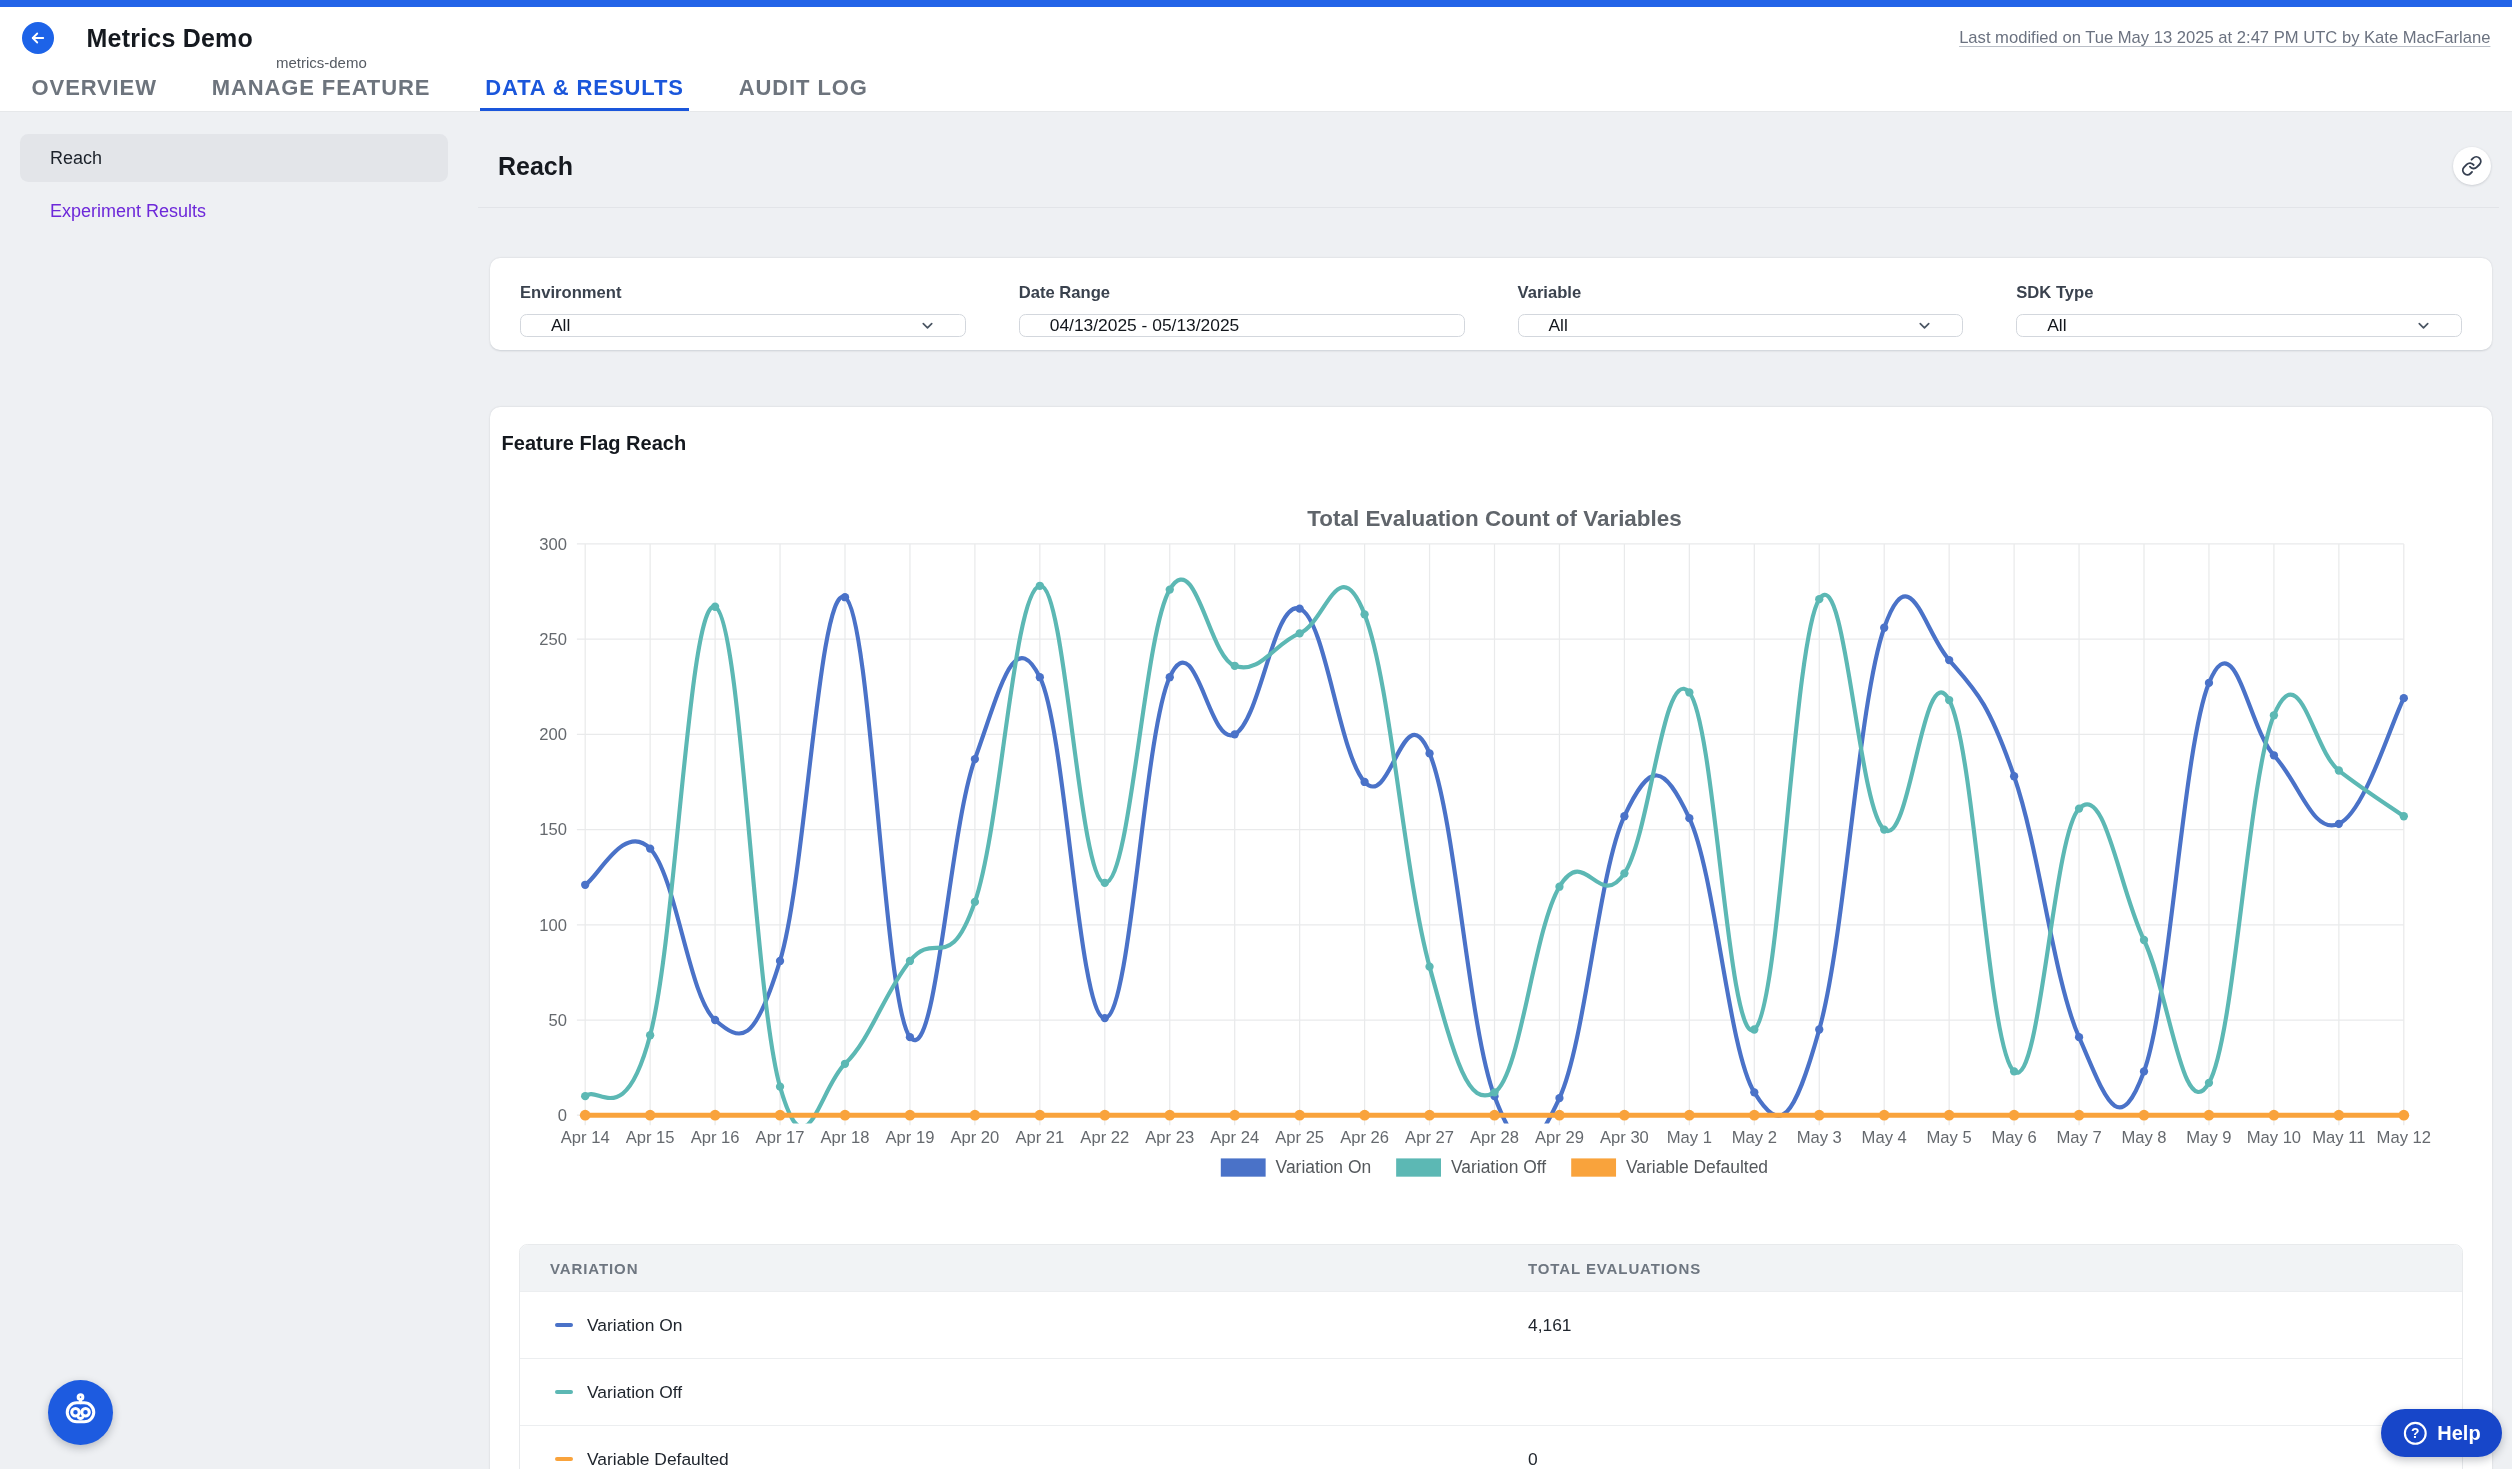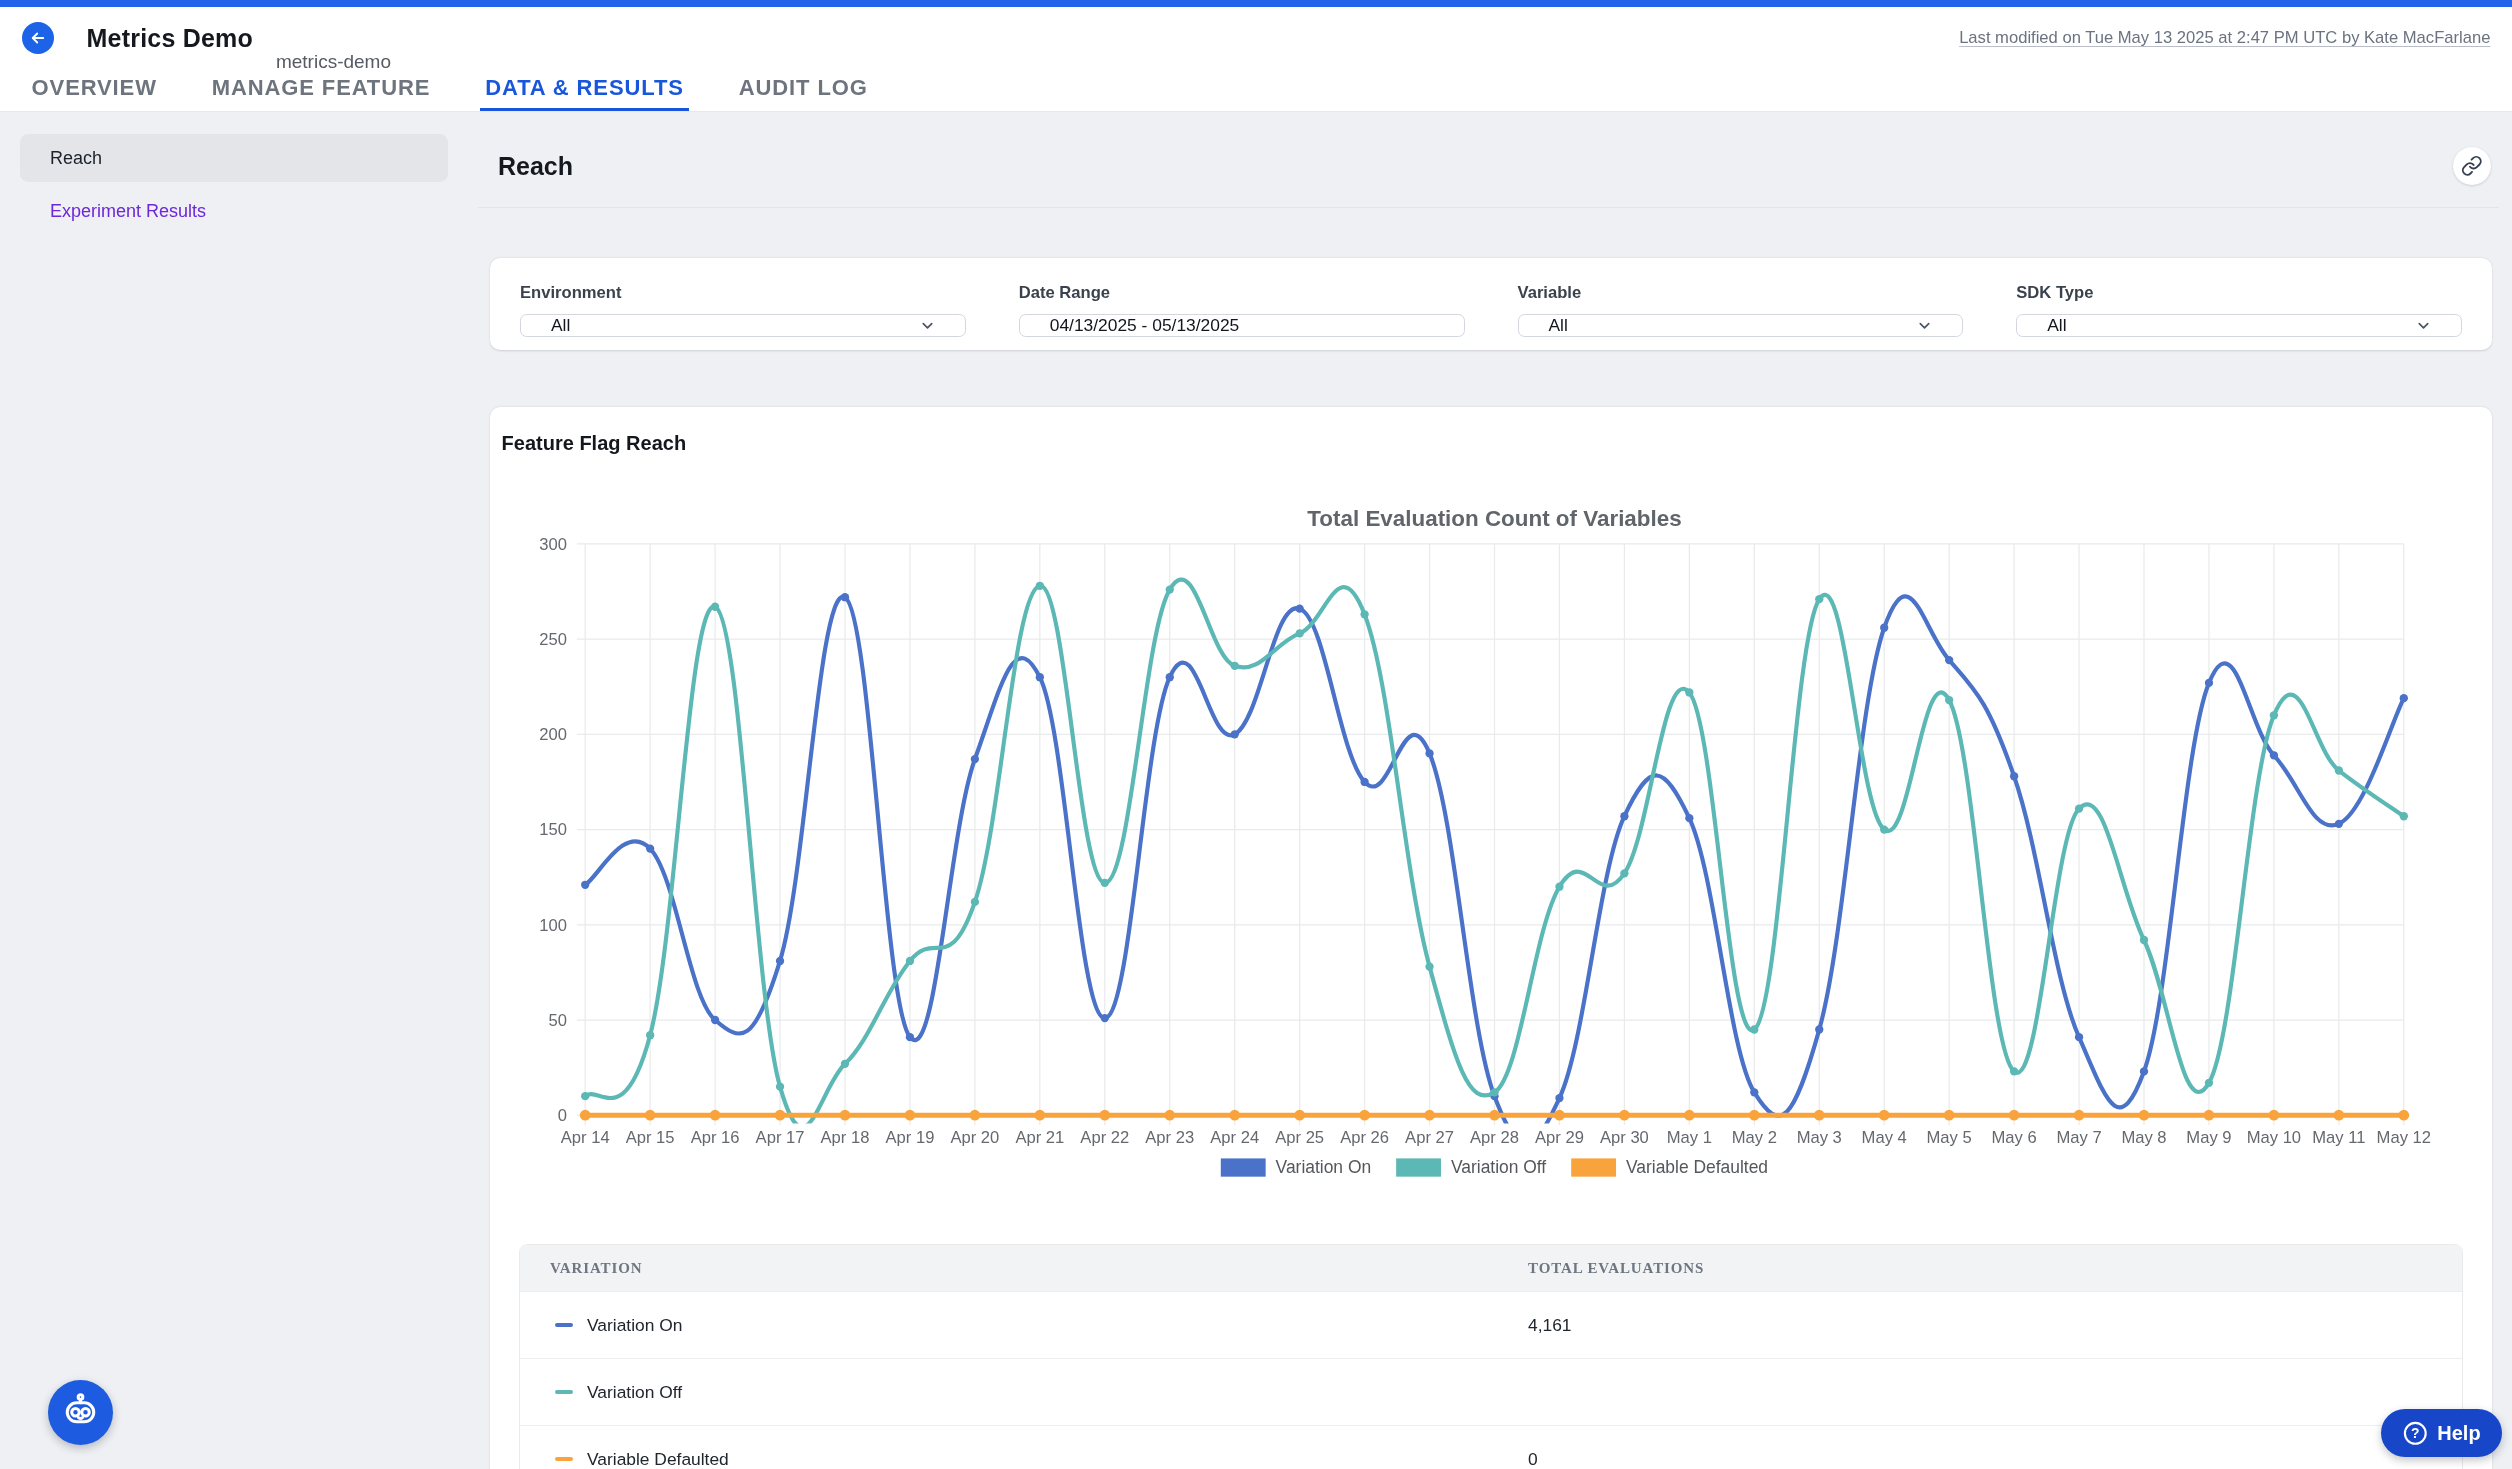--- a/index.html
+++ b/index.html
@@ -15,21 +15,21 @@
   .app-header {
     position:absolute; left:0; top:6.6px; width:2512px; height:63px;
     background:#fff; display:flex; align-items:center; padding:0 21.6px;
   }
   .back-btn {
     width:32px; height:32px; border-radius:50%; background:#1d63e8;
     display:flex; align-items:center; justify-content:center; flex:0 0 auto;
     cursor:pointer; border:none;
   }
   .app-title { font-size:25px; font-weight:bold; margin-left:33px; letter-spacing:0.2px; }
-  .app-slug { font-size:19px; color:#565b63; margin-left:23px;margin-top:48px; }
+  .app-slug { font-size:15px; color:#565b63; margin-left:23px;margin-top:48px; }
   .last-modified {
     margin-left:auto; font-size:16.6px; color:#6b7280;
     text-decoration:underline; text-underline-offset:3.3px; text-decoration-color:#b9bec6;
   }
   .tabs-row {
     position:absolute; left:0; top:70px; width:2512px; height:42px;
     background:#fff; border-bottom:0.8px solid #e6e8ea;
     display:flex; align-items:stretch; padding-left:26.6px; gap:45px;
   }
   .tab {
@@ -80,21 +80,21 @@
   }
   .card-title { position:absolute; left:11.6px; top:25px; font-size:20px; font-weight:bold; color:#14181e; }
   .chart-wrap { position:absolute; left:8.3px; top:58px; width:1993px; height:764px; }
   
   .reach-table {
     position:absolute; left:29px; top:837px; width:1944px;
     border:0.8px solid #e8eaec; border-radius:8.3px 8.3px 0 0; overflow:hidden;
   }
   .t-head {
     display:flex; height:46px; background:#f1f3f5; align-items:center;
-    font-size:15px; font-weight:bold; color:#6e7680; letter-spacing:.06em;font-family:Liberation Serif, serif;
+    font-size:15px; font-weight:bold; color:#6e7680; letter-spacing:.06em;
   }
   .t-col1 { padding-left:30px; flex:0 0 1008px; display:flex; align-items:center; }
   .t-col2 { flex:1; display:flex; align-items:center; }
   .t-row { display:flex; height:67px; background:#fff; border-top:0.8px solid #eceef0; font-size:17.4px; color:#20262e; }
   .t-row .t-col1 { padding-left:35px; }
   .dash { width:18px; height:4.2px; border-radius:2.5px; margin-right:14px; flex:0 0 auto; }
   
   .robot-fab {
     position:absolute; left:48px; top:1380px; width:65px; height:65px; border-radius:50%;
     background:#1d5be0; border:none; cursor:pointer;

